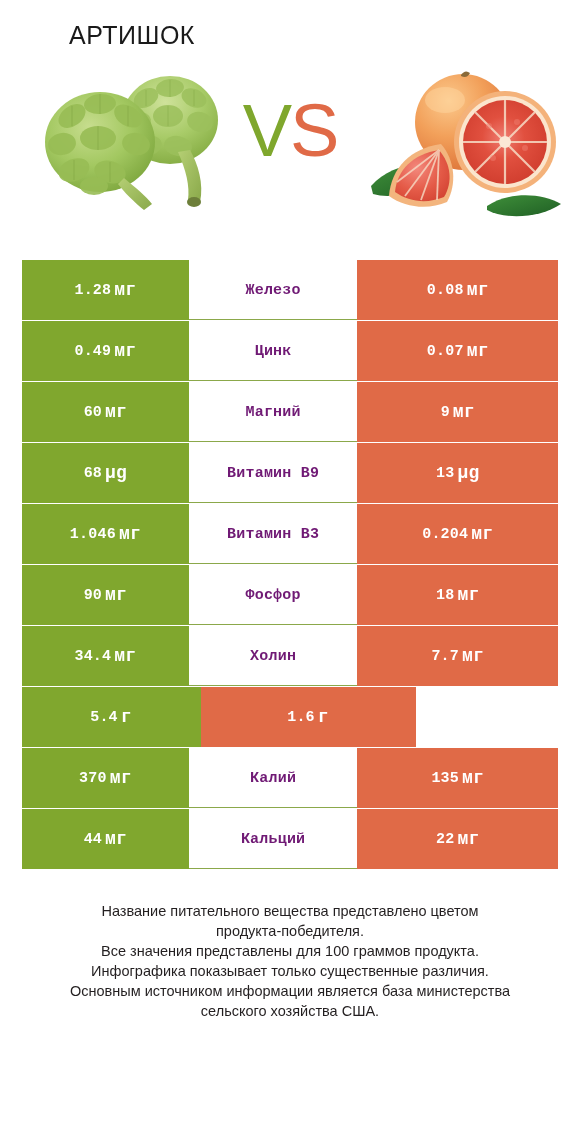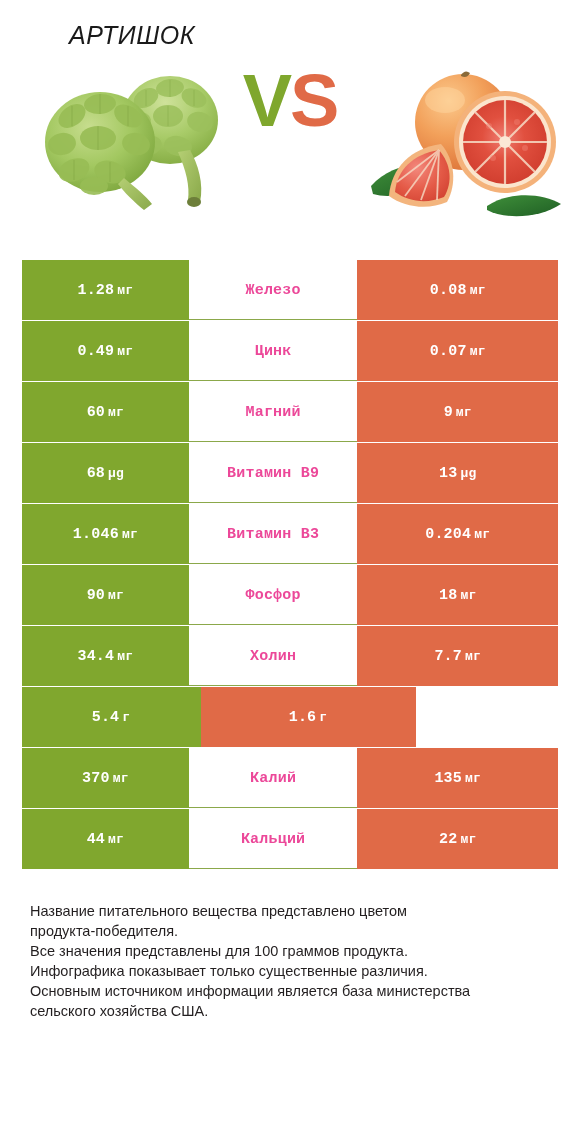--- a/index.html
+++ b/index.html
@@ -27,43 +27,43 @@
   }
   .header .title {
     width: 260px;
     text-align: center;
     font-size: 25px;
     font-weight: 400;
     letter-spacing: 0.5px;
     color: #1a1a1a;
     line-height: 1.1;
   }
-  .header .title.left  { margin-left: 2px; font-style: italic; }
+  .header .title.left  { margin-left: 2px; }
   .header .title.right { margin-right: 2px; }
 
   
   .hero {
     position: relative;
     height: 200px;
     margin-top: 12px;
   }
   .hero-img {
     position: absolute;
     top: 0;
   }
   .hero-left  { left: 28px;  width: 215px; height: 160px; }
   .hero-right { right: 10px; width: 205px; height: 165px; }
 
   .vs {
     position: absolute;
     left: 0; right: 0;
-    top: 4px;
+    top: 34px;
     text-align: center;
     font-size: 74px;
-    font-weight: 700;
+    font-weight: 400;
     line-height: 1;
     letter-spacing: -2px;
     font-family: "Liberation Sans", "DejaVu Sans", sans-serif;
     pointer-events: none;
   }
   .vs .v { color: #7FA72D; }
   .vs .s { color: #E06A47; }
 
   
   .table {
@@ -81,49 +81,50 @@
     display: flex;
     align-items: center;
     justify-content: center;
     box-sizing: border-box;
     font-size: 15px;
     font-weight: 700;
     letter-spacing: 0.2px;
     font-family: Liberation Mono, monospace;
   }
   .cell .unit {
-    font-size: 13px;
+    font-size: 18px;
     font-weight: 700;
     margin-left: 3px;
   }
   .cell-left {
     width: 179px;
     background: #80A72E;
     color: #ffffff;
   }
   .cell-mid {
     width: 179px;
     background: #ffffff;
-    color: #ec4899;
+    color: #701a75;
     border-top: 1px solid #ffffff;
     border-bottom: 1px solid #8BA84A;
     font-size: 15px;
     font-weight: 700;
   }
   .row:first-child .cell-mid { border-top: 1px solid #ffffff; }
   .cell-right {
     width: 215px;
     background: #E06A47;
     color: #ffffff;
   }
 
   
   .footnote {
     margin: 32px auto 8px auto;
     width: 520px;
+    text-align: center;
     font-size: 14.5px;
     line-height: 1.38;
     color: #231f20;
     font-weight: 400;
   }
   .footnote div { white-space: nowrap; }
 </style>
 </head>
 <body>
 

